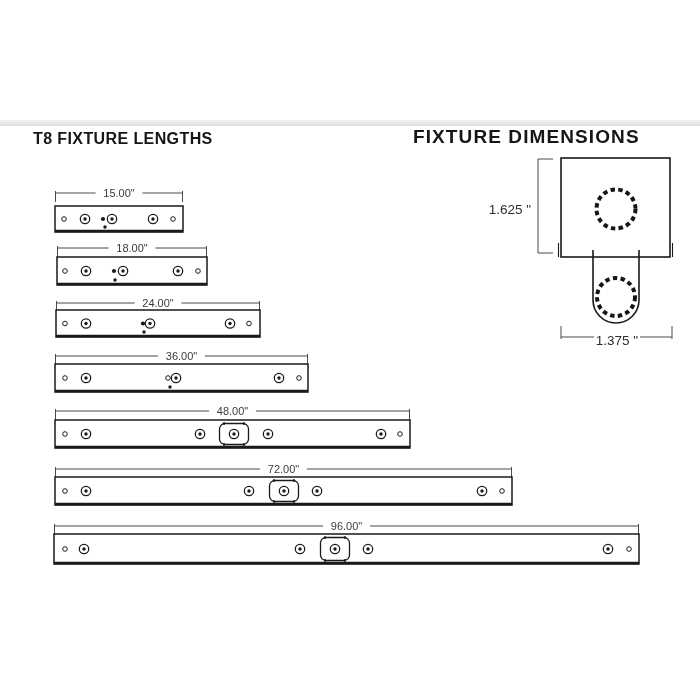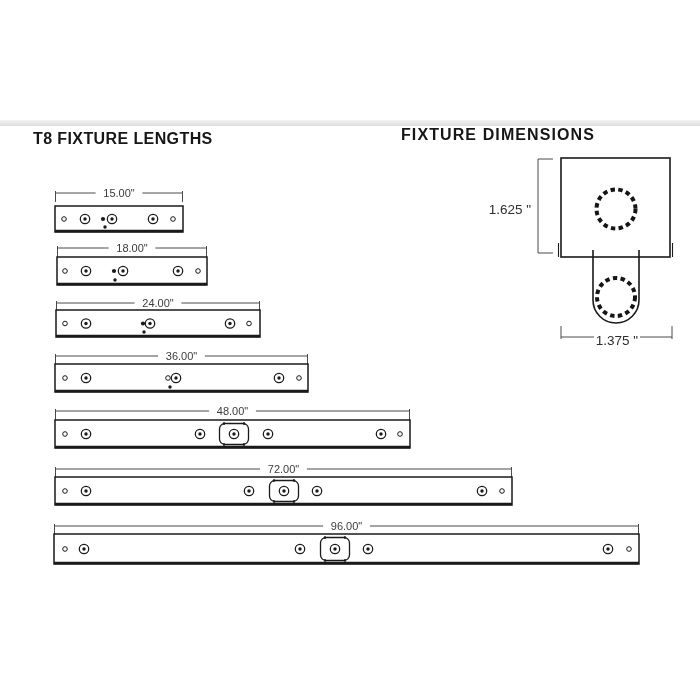--- a/index.html
+++ b/index.html
@@ -2,21 +2,21 @@
 <html><head>
 <meta charset="utf-8">
 <style>
   html,body{margin:0;padding:0;background:#ffffff;}
   #page{position:relative;width:700px;height:638px;background:#ffffff;overflow:hidden;
         font-family:"Liberation Sans",sans-serif;}
   #divider{position:absolute;left:0;top:120px;width:700px;height:6px;
            background:linear-gradient(180deg,#f2f2f2 0%,#e3e3e3 70%,#dcdcdc 100%);}
   .title{position:absolute;color:#161616;font-weight:800;white-space:nowrap;}
   #title-left{left:33px;top:130px;font-size:16px;letter-spacing:0.4px;}
-  #title-right{left:401px;top:126px;font-size:16px;letter-spacing:1.1px;}
+  #title-right{left:413px;top:126px;font-size:19px;letter-spacing:1.1px;}
   svg.layer{position:absolute;left:0;top:0;}
   
   .dim{stroke:#4a4a4a;stroke-width:1;fill:none;}
   .dim-label{fill:#3c3c3c;font-size:11px;text-anchor:middle;font-family:"Liberation Sans",sans-serif;}
   .xs-label{fill:#2e2e2e;font-size:13.5px;font-family:"Liberation Sans",sans-serif;}
   .bar{fill:#ffffff;stroke:#1a1a1a;stroke-width:1.5;}
   .bar-bottom{stroke:#1a1a1a;stroke-width:2.4;}
   .hole-ring{fill:none;stroke:#1a1a1a;stroke-width:1.25;}
   .hole-dot{fill:#1a1a1a;stroke:none;}
   .hole-end{fill:none;stroke:#1a1a1a;stroke-width:1;}

